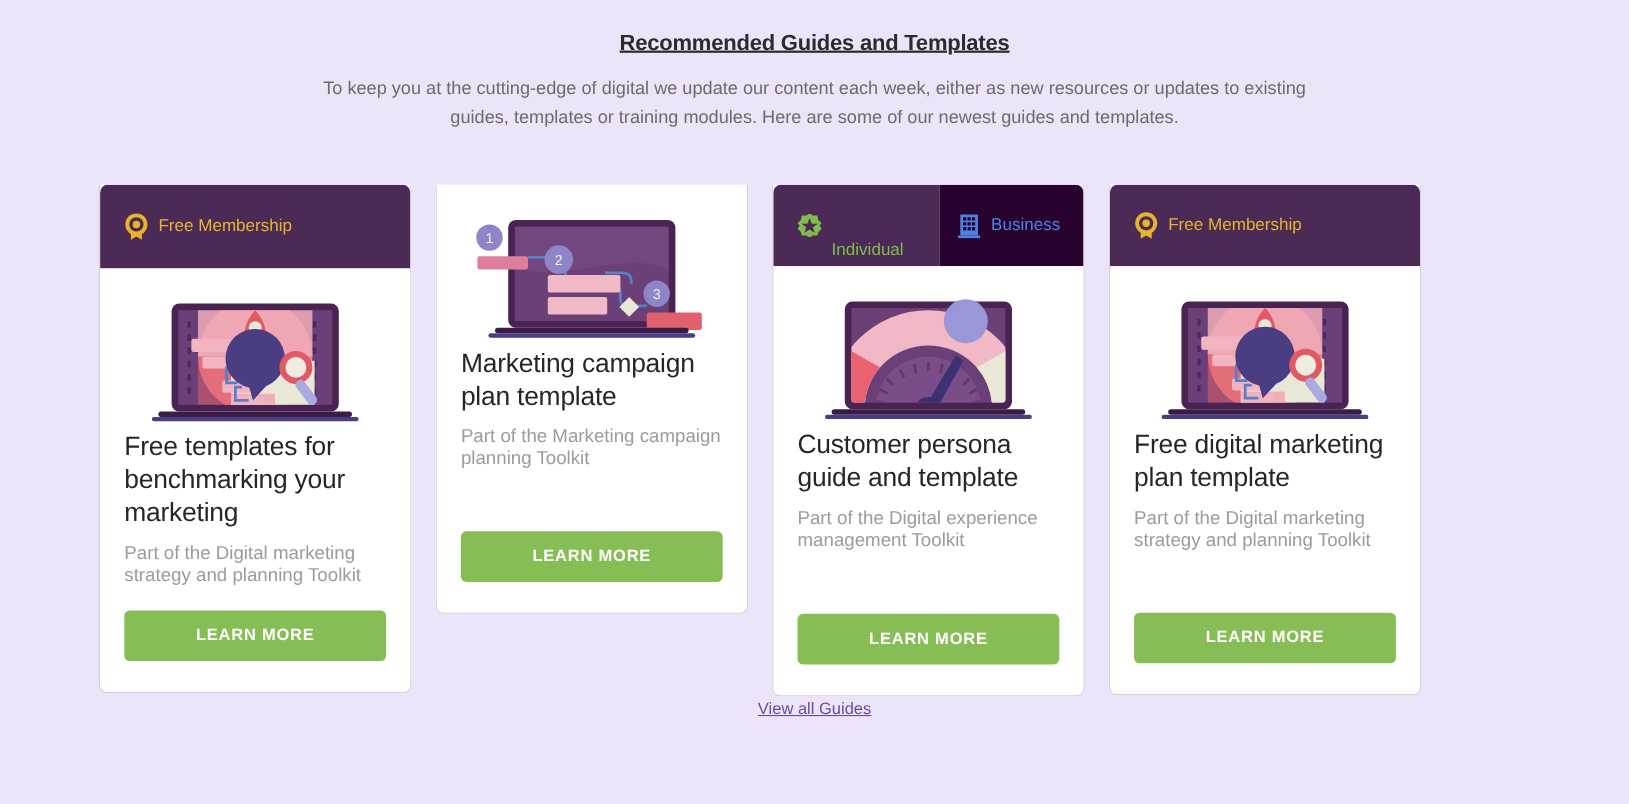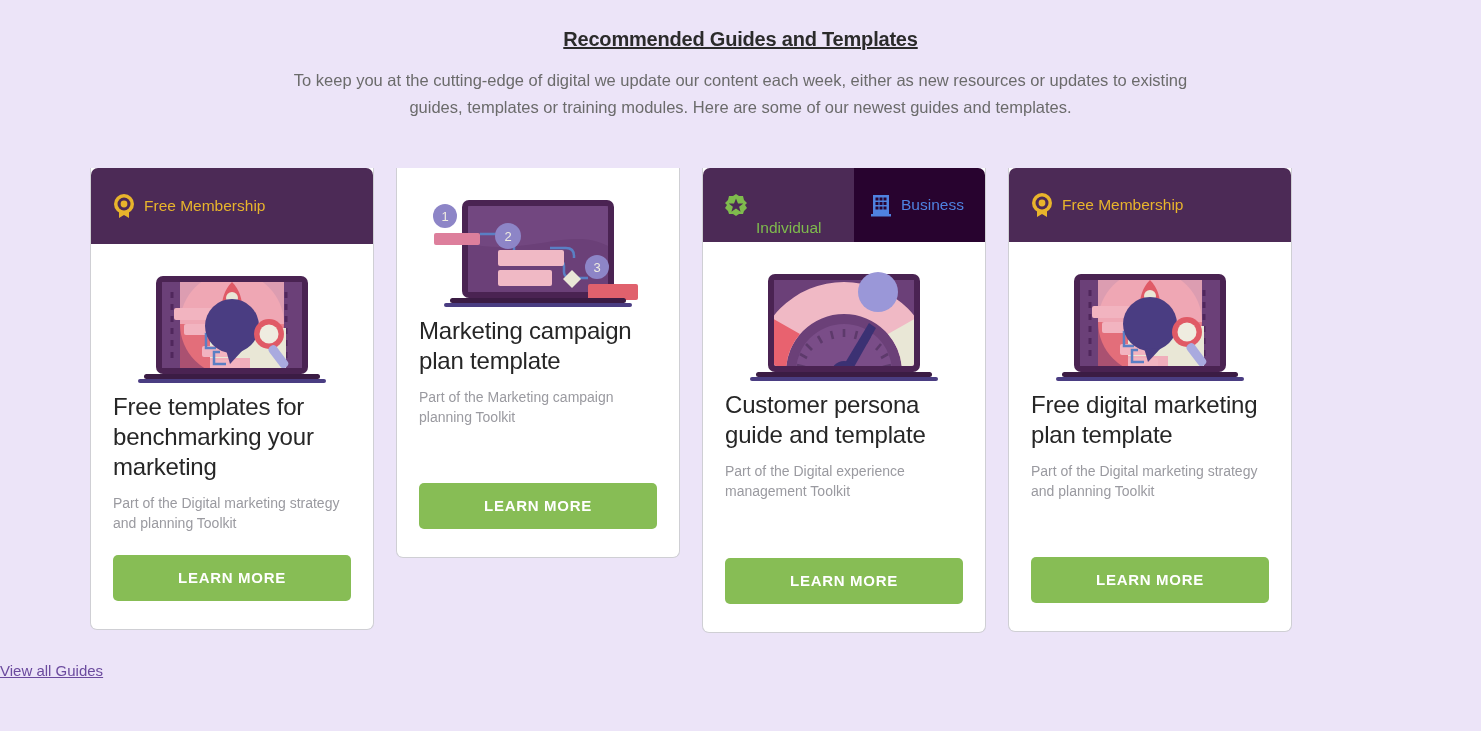--- a/index.html
+++ b/index.html
@@ -101,21 +101,21 @@
   }
   .card-title {
     font-size: 24px;
     font-weight: 400;
     line-height: 30px;
     color: #262626;
     letter-spacing: -0.2px;
   }
   .card-sub {
     margin-top: 11px;
-    font-size: 14px;
+    font-size: 17px;
     line-height: 20px;
     color: #9a9aa0;
   }
   .btn-wrap { margin-top: auto; padding: 26px 0 28px; }
   .learn-btn {
     display: block;
     width: 100%;
     height: 46px;
     line-height: 46px;
     text-align: center;
@@ -132,24 +132,24 @@
 
   
   .card.c1 .btn-wrap { padding-top: 22px; }
   .card.c2 .btn-wrap { padding-top: 56px; }
   .card.c3 .btn-wrap { padding-top: 57px; }
   .card.c4 .btn-wrap { padding-top: 56px; }
 
   
   .footer {
     position: absolute;
-    top: 662px;
+    top: 636px;
     left: 0;
     width: 100%;
-    text-align: left;
+    text-align: center;
   }
   .view-all {
     font-size: 15px;
     color: #6b4a9e;
     text-decoration: underline;
     cursor: pointer;
   }
 </style>
 </head>
 <body>

